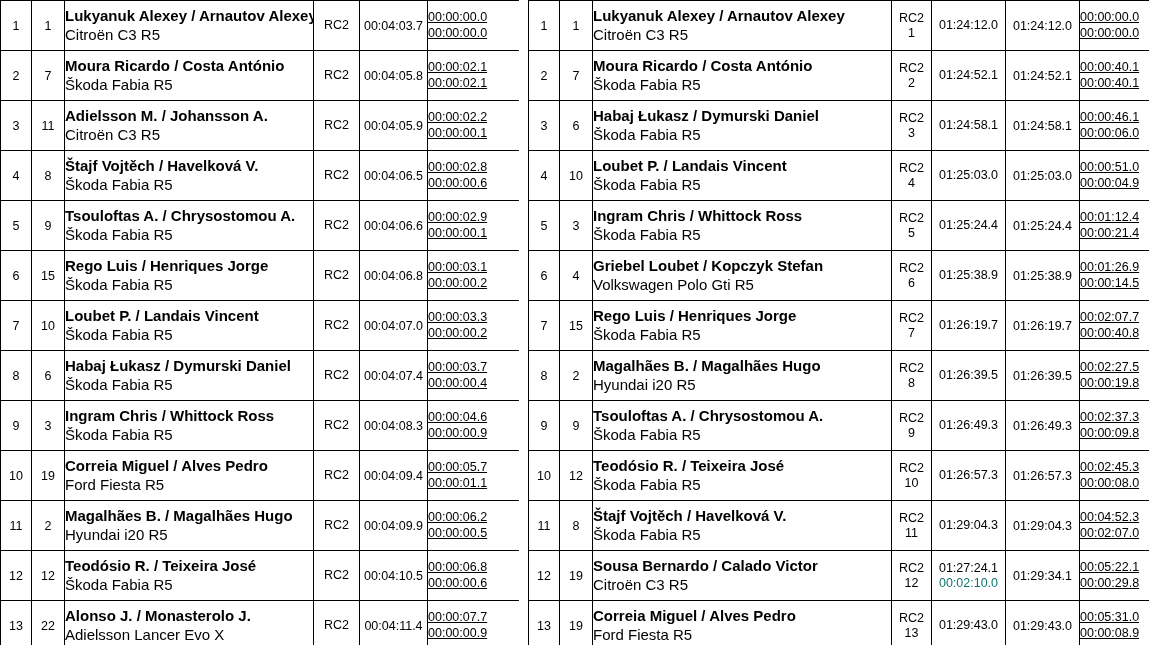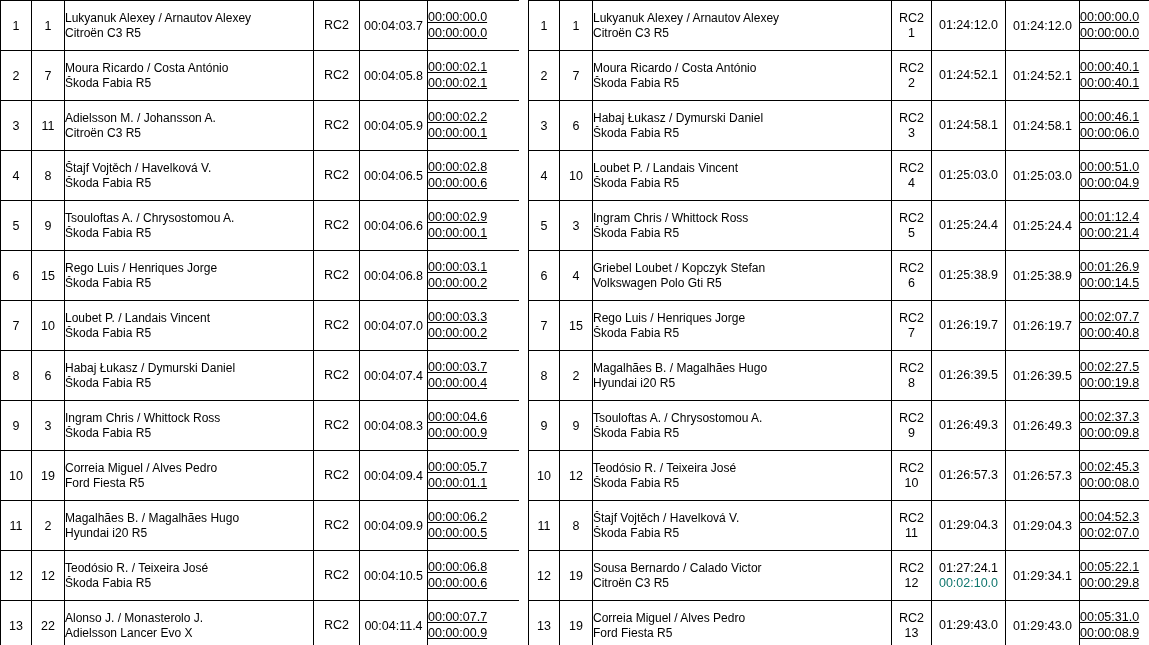--- a/index.html
+++ b/index.html
@@ -65,26 +65,27 @@
   .right col.c-diff  { width: 70px; }
   .pos, .num {
     text-align: center;
     font-size: 13px;
   }
   .crew {
     padding: 3px 0 3px 7px;
     line-height: 1.22;
   }
   .crew .drivers {
-    font-size: 12px;
+    font-size: 15px;
     white-space: nowrap;
     overflow: hidden;
+    font-weight: bold;
   }
   .crew .car {
-    font-size: 12px;
+    font-size: 15px;
     white-space: nowrap;
     overflow: hidden;
   }
   .cls {
     text-align: center;
     font-size: 12.4px;
     line-height: 1.15;
   }
   .cls .cls-name { display: block; }
   .cls .cls-rank { display: block; }

